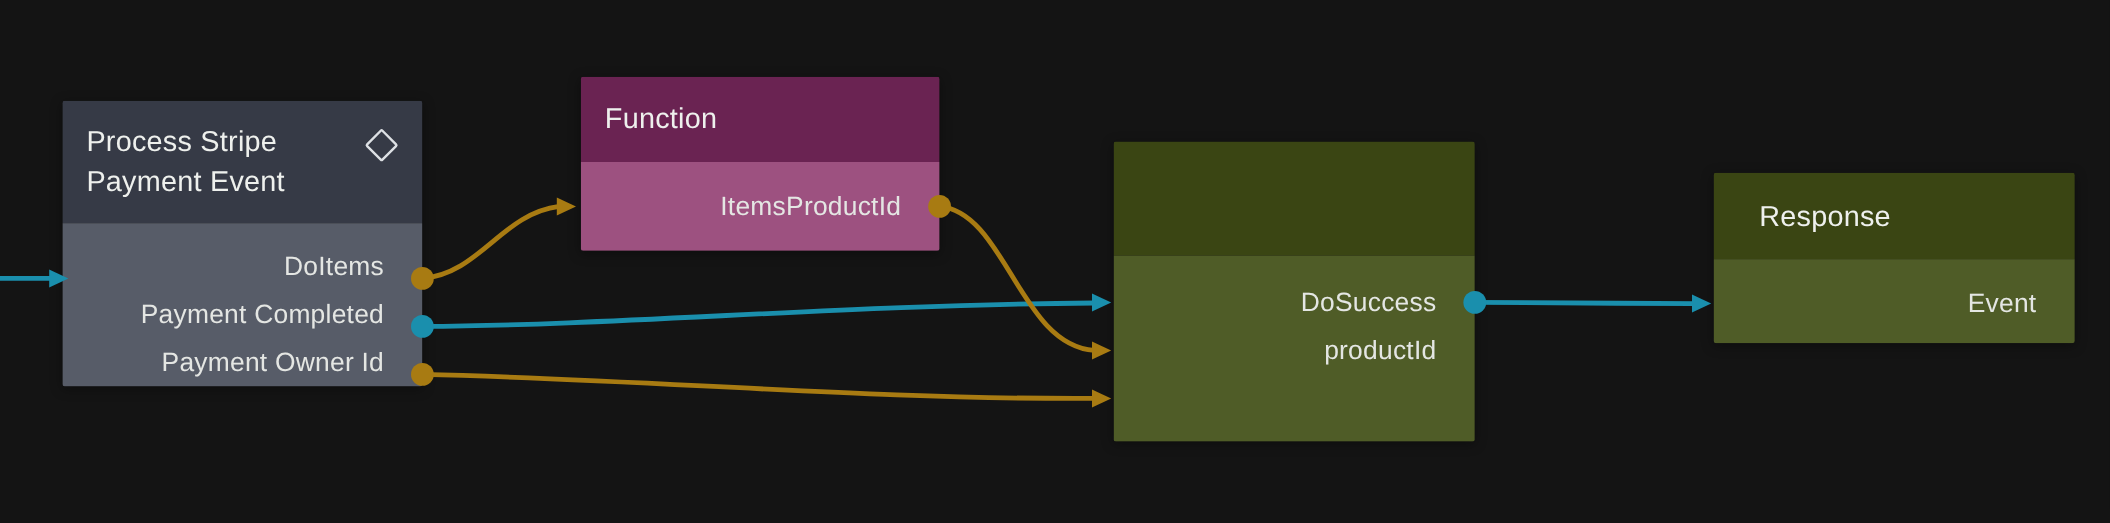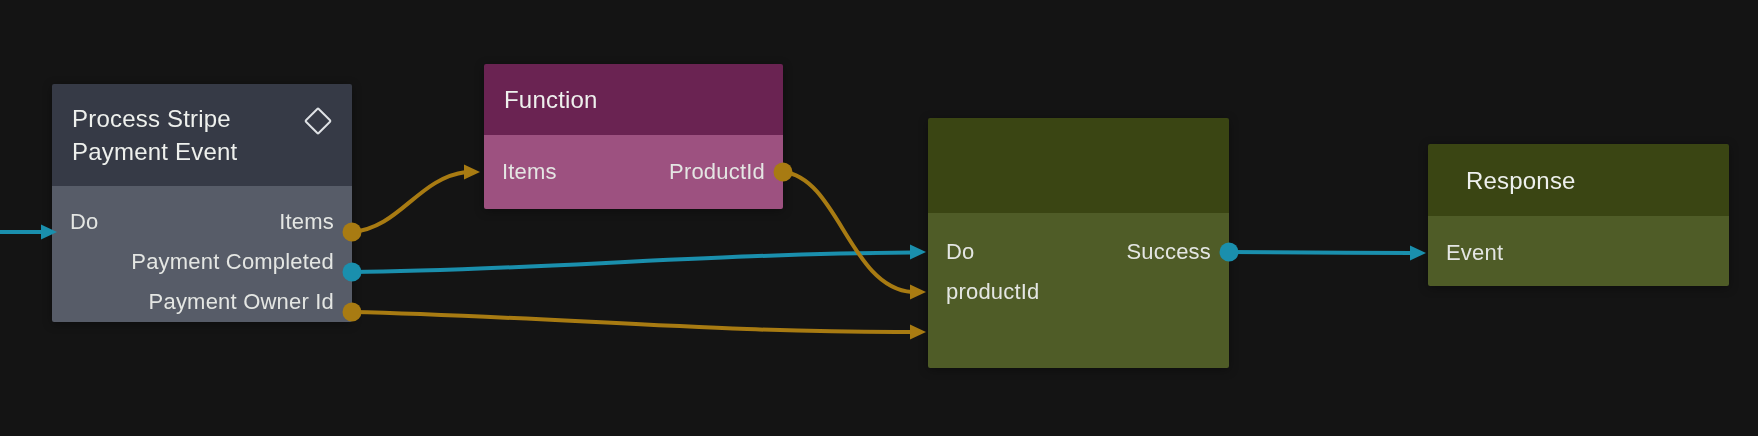--- a/index.html
+++ b/index.html
@@ -28,22 +28,22 @@
   }
   .node--event .node-header{background:var(--event-header,#363a46);}
   .node--event .node-body{background:var(--event-body,#575c68);}
   .node--function .node-header{background:var(--function-header,#6a2352);}
   .node--function .node-body{background:var(--function-body,#9d5180);}
   .node--record .node-header{background:var(--record-header,#3a4513);}
   .node--record .node-body{background:var(--record-body,#4f5c27);}
   .node-body{position:relative;}
   .port-row{
     position:absolute;left:0;right:0;height:40px;
-    display:flex;justify-content:space-between;align-items:center;
-    padding:0 18px;box-sizing:border-box;
+    display:flex;justify-content:flex-end;align-items:center;
+    padding:0 32px;box-sizing:border-box;
   }
   .port-label{
     color:var(--port-text,#e4e6e3);font-size:22px;letter-spacing:.2px;
   }
   .diamond-icon{
     position:absolute;right:24px;top:27px;width:16px;height:16px;
     border:2.4px solid #dde0e4;transform:rotate(45deg);border-radius:2px;
   }
   svg.wires{position:absolute;inset:0;z-index:3;pointer-events:none;}
   .wire{fill:none;stroke-width:4;stroke-linecap:round;}

